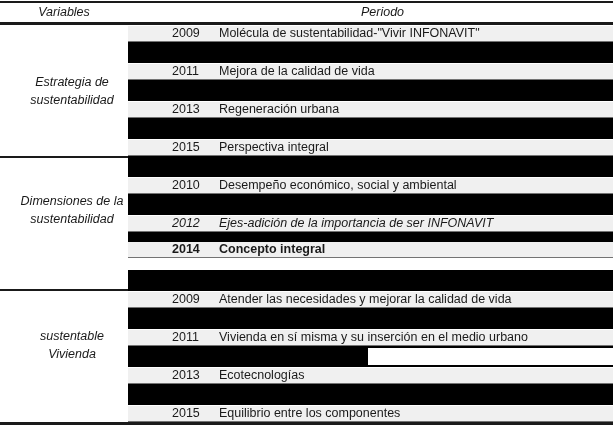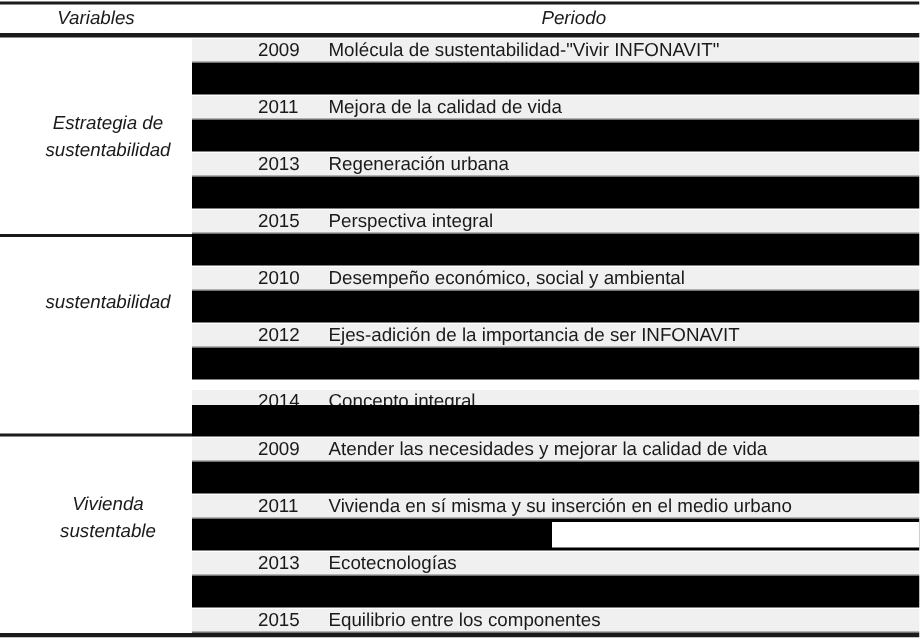--- a/index.html
+++ b/index.html
@@ -47,46 +47,47 @@
   <div class="row-light" style="top:140px;">
     <span class="year">2015</span>
     <span class="desc">Perspectiva integral</span>
   </div>
 </div>
 
 <div class="abs" style="left:0;top:156px;width:128px;height:2px;background:#1a1a1a;"></div>
 
 <div>
   <div class="var-label" style="top:192px;">
+    <div>Dimensiones de la</div>
     <div>sustentabilidad</div>
   </div>
   <div class="row-dark" style="top:156px;height:21px;"></div>
   <div class="row-light" style="top:178px;">
     <span class="year">2010</span>
     <span class="desc">Desempeño económico, social y ambiental</span>
   </div>
   <div class="row-dark" style="top:194px;height:21px;"></div>
-  <div class="row-light" style="top:216px;">
+  <div class="row-light" style="top:216px;font-style:italic;">
     <span class="year">2012</span>
     <span class="desc">Ejes-adición de la importancia de ser INFONAVIT</span>
   </div>
   <div class="row-dark" style="top:232px;height:21px;"></div>
-  <div class="row-light" style="top:260px;">
+  <div class="row-light" style="top:242px;font-weight:bold;">
     <span class="year">2014</span>
     <span class="desc">Concepto integral</span>
   </div>
   <div class="row-dark" style="top:270px;height:21px;"></div>
 </div>
 
 <div class="abs" style="left:0;top:289px;width:128px;height:2px;background:#1a1a1a;"></div>
 
 <div>
   <div class="var-label" style="top:327px;">
+    <div>sustentable</div>
     <div>Vivienda</div>
-    <div>sustentable</div>
   </div>
   <div class="row-light" style="top:292px;">
     <span class="year">2009</span>
     <span class="desc">Atender las necesidades y mejorar la calidad de vida</span>
   </div>
   <div class="row-dark" style="top:308px;height:21px;"></div>
   <div class="row-light" style="top:330px;">
     <span class="year">2011</span>
     <span class="desc">Vivienda en sí misma y su inserción en el medio urbano</span>
   </div>

